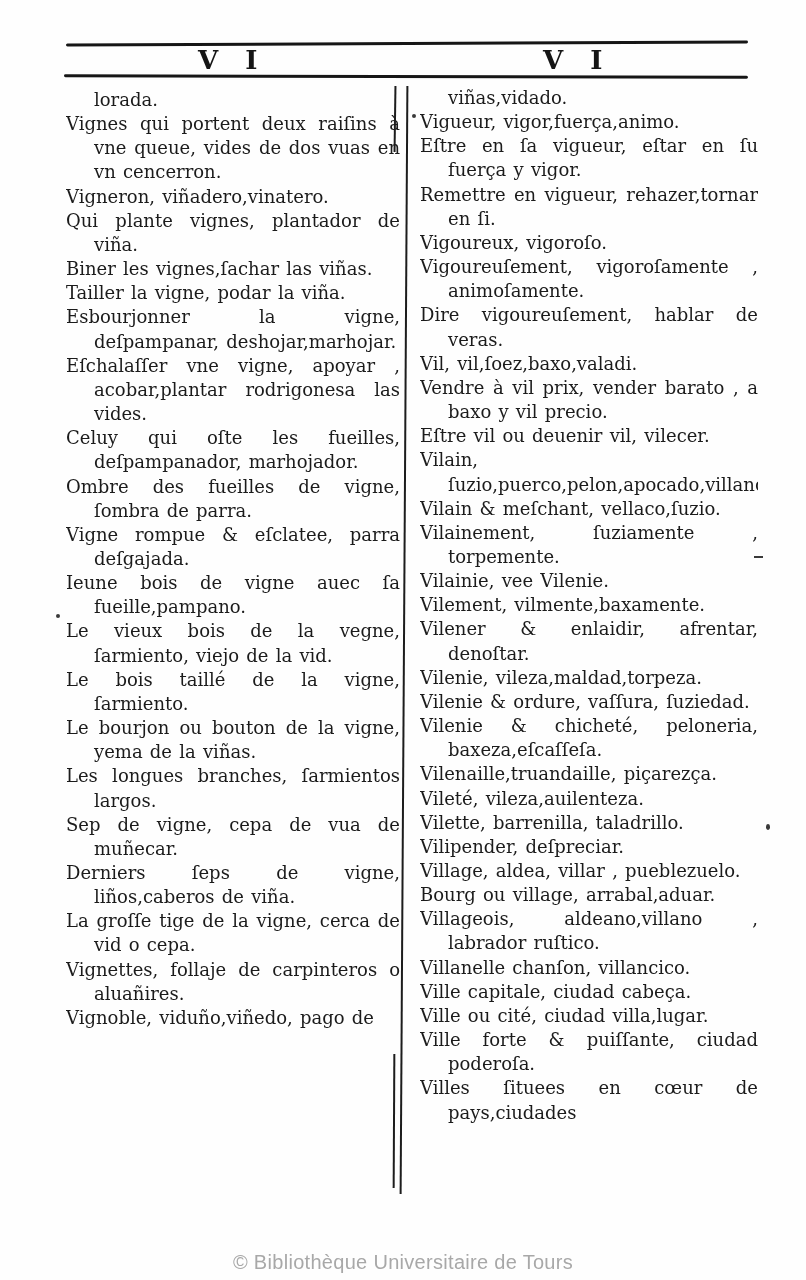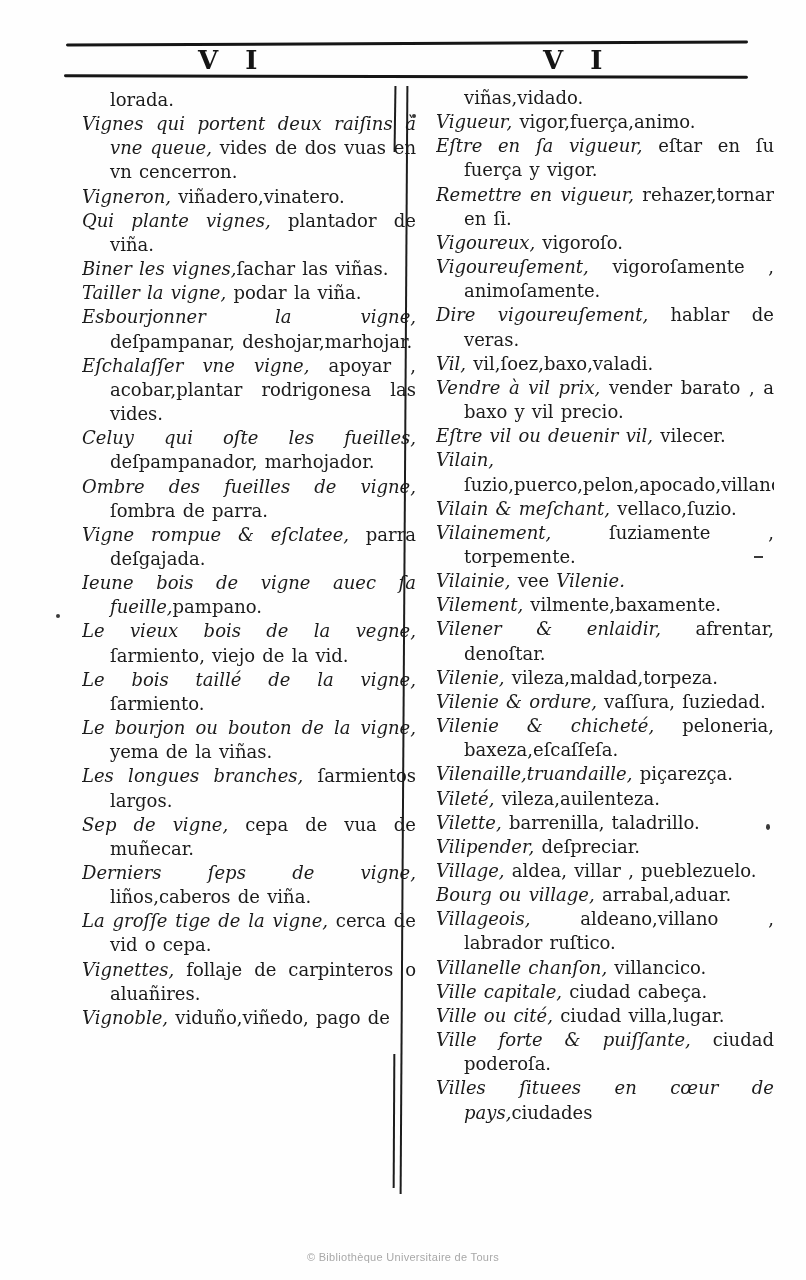--- a/index.html
+++ b/index.html
@@ -32,47 +32,46 @@
   .divider-main    { left:403px; top:86px;  height:1108px; transform:rotate(0.35deg); }
   .divider-top2    { left:394px; top:86px;  height:66px;  transform:rotate(0.8deg); }
   .divider-bottom2 { left:393px; top:1054px; height:134px; transform:rotate(0.3deg); }
 
   
   .column {
     position:absolute; top:88px;
     width:334px; height:1112px;
     overflow:hidden;
     text-align:justify;
-    margin-left:16px;
   }
   .column-left  { left:66px;  }
   .column-right { left:420px; width:338px; top:86px; }
 
   .entry {
     margin:0;
     padding-left:28px; text-indent:-28px;
     font-size:18px; line-height:24.15px;
     word-spacing:1.5px;
   }
   .entry.cont { text-indent:0; }
-  .it { font-style:italic; }
+  .it { }
   .ro { font-style:normal; }
 
   
   .speck { position:absolute; background:#3a3a3a; }
   .speck-1 { left:56px;  top:614px; width:4px; height:4px; border-radius:50%; }
   .speck-2 { left:754px; top:556px; width:9px; height:2px; }
   .speck-3 { left:766px; top:824px; width:4px; height:6px; border-radius:45%; }
   .speck-4 { left:412px; top:114px; width:4px; height:4px; border-radius:50%; }
 
   .watermark {
     position:absolute; left:0; right:0; top:1251px;
     text-align:center;
     font-family:"Liberation Sans","DejaVu Sans",sans-serif;
-    font-size:11px; letter-spacing:0.3px;
+    font-size:20px; letter-spacing:0.3px;
     color:#a8a8a8;
   }
 </style>
 </head>
 <body>
 
 <div class="page">
 
   <div class="rule rule-top"></div>
 

